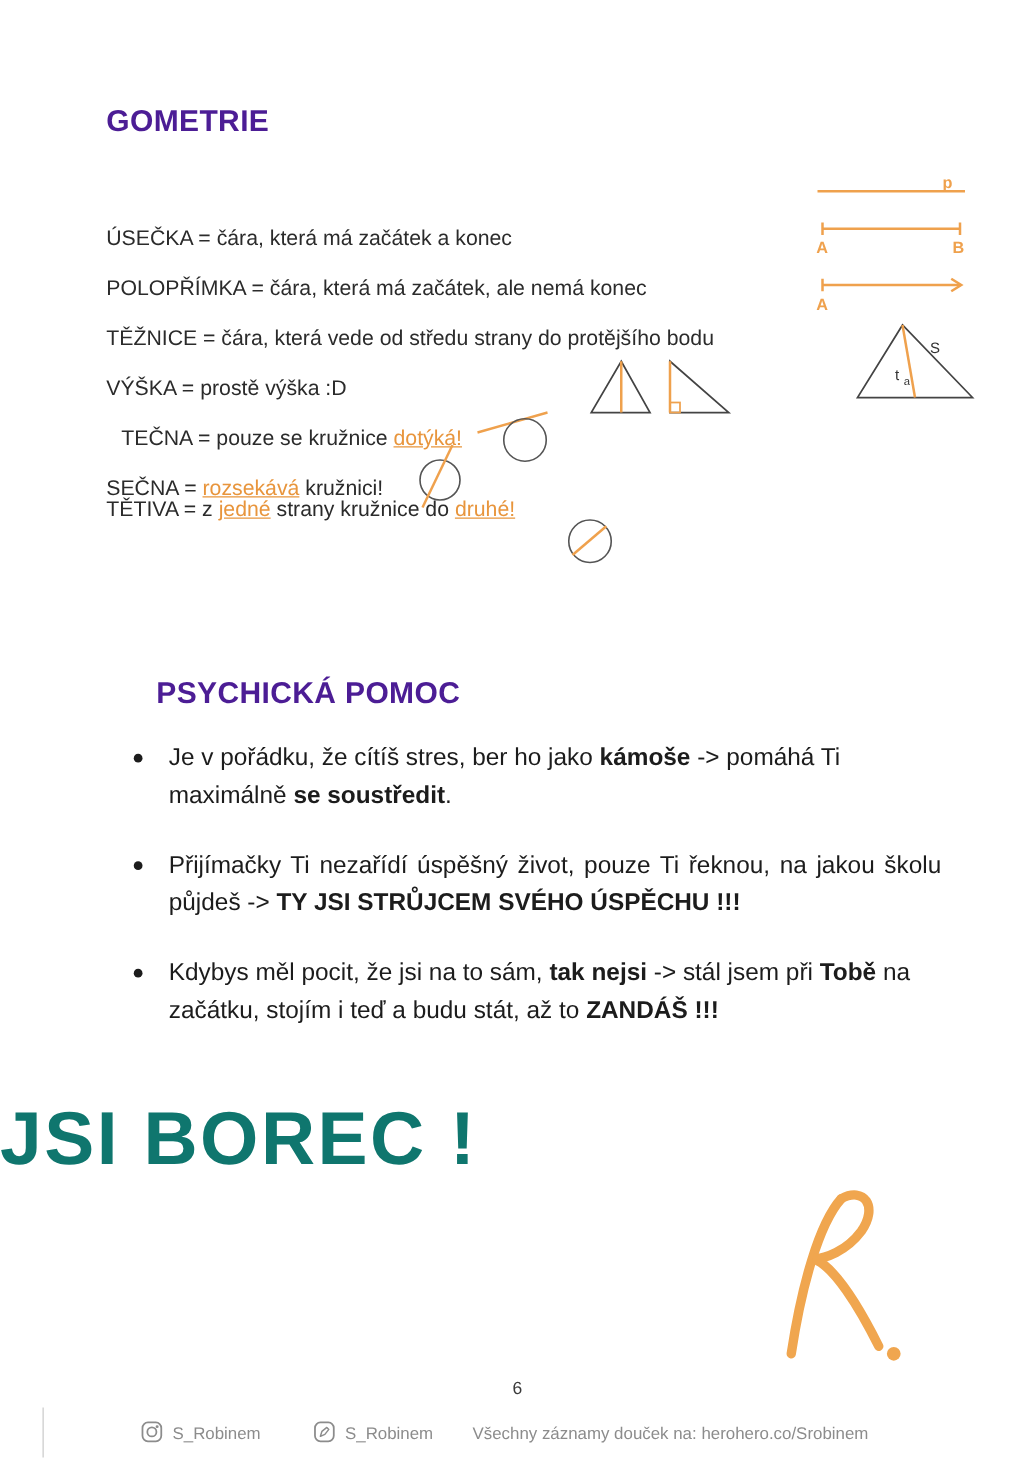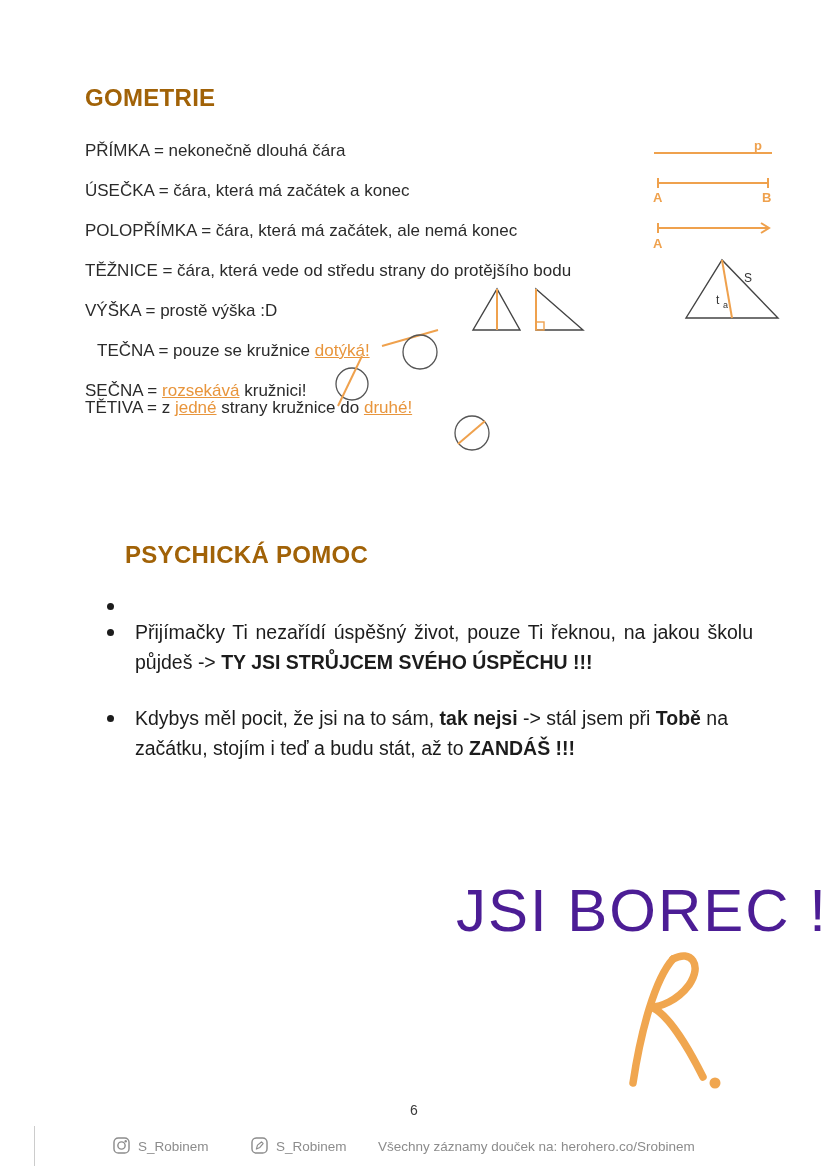--- a/index.html
+++ b/index.html
@@ -1,48 +1,47 @@
 <!DOCTYPE html>
 <html><head>
 <meta charset="utf-8">
 <style>
   html,body{margin:0;padding:0;background:#ffffff;}
   .page{
     position:relative;width:828px;height:1171px;background:#ffffff;overflow:hidden;
     font-family:"Liberation Sans","DejaVu Sans",sans-serif;color:#222;
   }
-  .h{position:absolute;left:85px;font-size:24px;font-weight:700;letter-spacing:.3px;color:#a16207;margin:0;}
+  .h{position:absolute;left:85px;font-size:24px;font-weight:700;letter-spacing:.3px;color:#4c1d95;margin:0;}
   .def{position:absolute;left:85px;font-size:17px;color:#2b2b2b;white-space:nowrap;}
   .olink{color:#E8953C;text-decoration:underline;}
   .diagram{position:absolute;}
   .bullets{position:absolute;left:103px;top:591px;width:650px;list-style:none;margin:0;padding:0;}
   .bullet{position:relative;padding-left:32px;font-size:19.5px;line-height:30px;color:#1c1c1c;margin-bottom:26px;}
   .bullet .dot{position:absolute;left:4px;top:12px;width:7px;height:7px;border-radius:50%;background:#1c1c1c;}
   .bullet.justify .txt{display:block;text-align:justify;}
   .b{font-weight:700;}
   .big{
-    position:absolute;left:0;right:0;top:876px;text-align:right;
-    font-size:60px;font-weight:400;letter-spacing:2px;color:#4c1d95;
+    position:absolute;left:0;right:0;top:876px;text-align:left;
+    font-size:60px;font-weight:700;letter-spacing:2px;color:#0f766e;
   }
   .pagenum{position:absolute;left:0;right:0;top:1102px;text-align:center;font-size:14px;color:#3a3a3a;}
   .footer-item{position:absolute;font-size:13.5px;color:#8C8C8C;}
   .edge-mark{position:absolute;left:34px;top:1126px;width:1px;height:40px;background:#cccccc;}
   svg{display:block;}
   .dlabel{font-family:"Liberation Sans",sans-serif;font-size:13px;font-weight:700;fill:#EFA14D;}
   .dlabel-dark{font-family:"Liberation Sans",sans-serif;font-size:12px;fill:#333;}
   .dlabel-sub{font-family:"Liberation Sans",sans-serif;font-size:9px;fill:#333;}
 </style>
 </head>
 <body>
 
 <div class="page">
 
   <h1 class="h" style="top:84px;">GOMETRIE</h1>
 
-  <div class="def" style="top:141px;">PŘÍMKA = nekonečně dlouhá čára</div>
   <div class="def" style="top:181px;">ÚSEČKA = čára, která má začátek a konec</div>
   <div class="def" style="top:221px;">POLOPŘÍMKA = čára, která má začátek, ale nemá konec</div>
   <div class="def" style="top:261px;">TĚŽNICE = čára, která vede od středu strany do protějšího bodu</div>
   <div class="def" style="top:301px;">VÝŠKA = prostě výška :D</div>
 
   <div class="def" style="top:341px;margin-left:12px;"><span>TEČNA = pouze se kružnice </span><span class="olink">dotýká!</span></div>
 
   <div class="def" style="top:381px;"><span>SEČNA = </span><span class="olink">rozsekává</span><span> kružnici!</span></div>
 
   <div class="def" style="top:398px;"><span>TĚTIVA =  z </span><span class="olink">jedné</span><span> strany kružnice do </span><span class="olink">druhé!</span></div>
@@ -94,21 +93,21 @@
   </svg>
 
   <svg class="diagram" style="left:448px;top:410px;" width="50" height="48">
     <circle cx="24" cy="23" r="17" fill="none" stroke="#555" stroke-width="1.3"></circle>
     <line x1="10" y1="34" x2="37" y2="11" stroke="#EFA14D" stroke-width="2"></line>
   </svg>
 
   <h1 class="h" style="top:541px;margin-left:40px;">PSYCHICKÁ POMOC</h1>
 
   <ul class="bullets">
-    <li class="bullet"><span class="dot"></span></li>
+    <li class="bullet"><span class="dot"></span><span class="txt"><span>Je v pořádku, že cítíš stres, ber ho jako </span><span class="b">kámoše</span><span> -&gt; pomáhá Ti maximálně </span><span class="b">se soustředit</span><span>.</span></span></li>
 
     <li class="bullet justify">
         <span class="dot"></span>
         <span class="txt"><span>Přijímačky Ti nezařídí úspěšný život, pouze Ti řeknou, na jakou školu půjdeš -&gt; </span><span class="b">TY JSI STRŮJCEM SVÉHO ÚSPĚCHU !!!</span></span>
       </li>
 
     <li class="bullet"><span class="dot"></span><span class="txt"><span>Kdybys měl pocit, že jsi na to sám, </span><span class="b">tak nejsi</span><span> -&gt; stál jsem při </span><span class="b">Tobě</span><span> na začátku, stojím i teď a budu stát, až to </span><span class="b">ZANDÁŠ !!!</span></span></li>
   </ul>
 
   <div class="big">JSI BOREC !</div>

